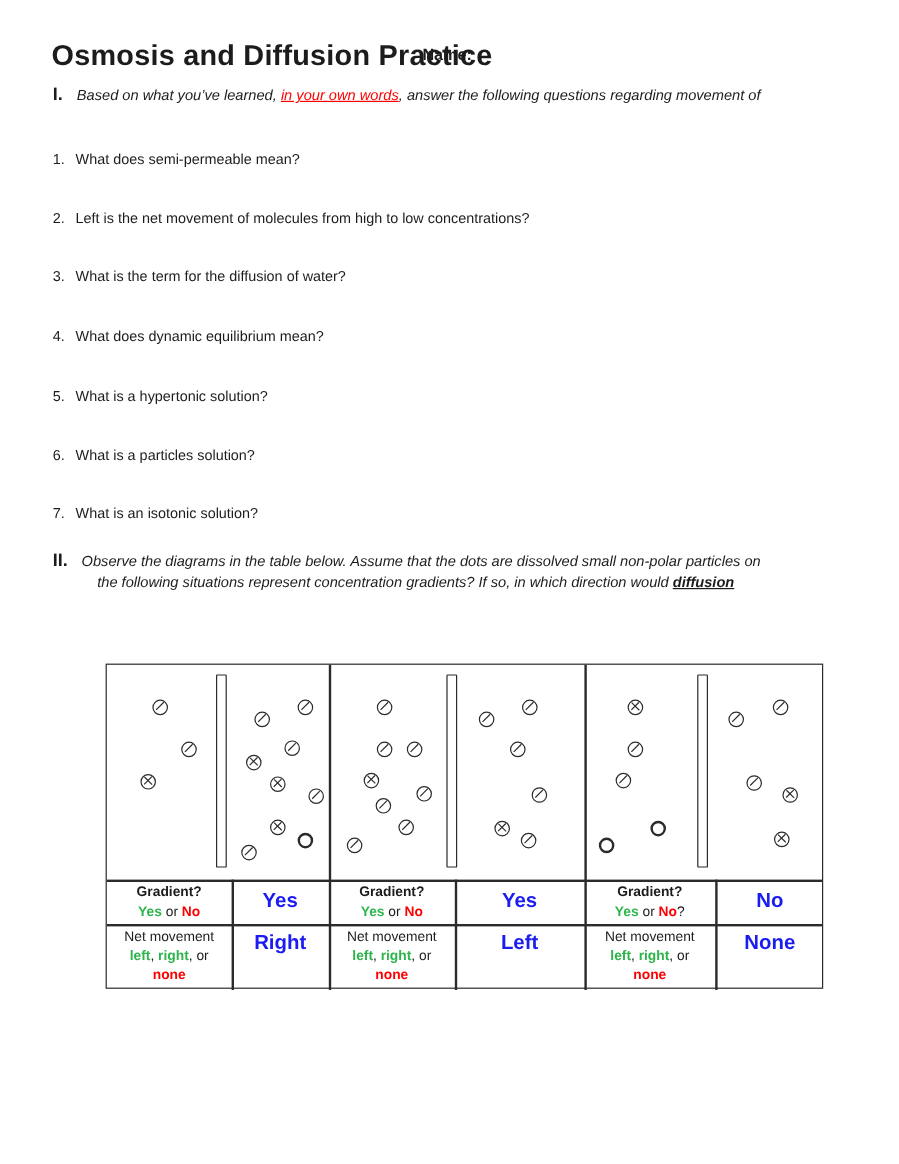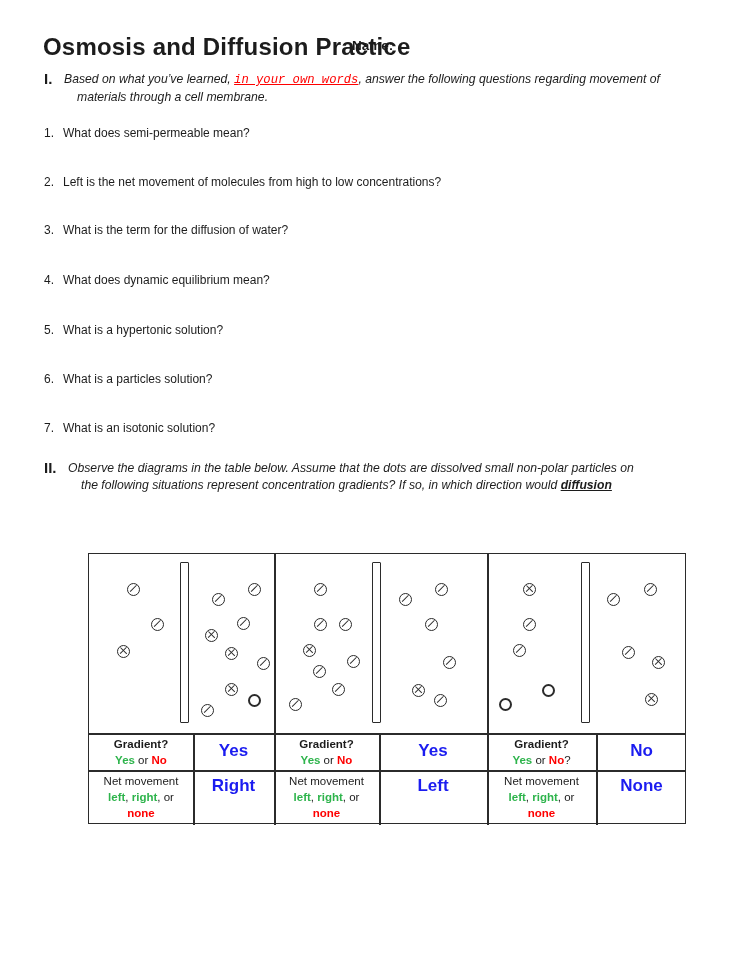--- a/index.html
+++ b/index.html
@@ -8,21 +8,21 @@
     font-family:"Liberation Sans", sans-serif;color:var(--ink,#1c1c1c);
     overflow:hidden;
   }
   .abs{position:absolute;}
   
   .doc-title{left:43px;top:33px;font-size:24px;font-weight:bold;letter-spacing:.2px;}
   .name-label{left:352px;top:38px;font-size:13.5px;font-weight:bold;}
   
   .sec-marker{font-size:15px;font-weight:bold;font-style:normal;}
   .intro{font-size:12.2px;font-style:italic;line-height:17px;}
-  .red-underline{color:var(--red);text-decoration:underline;font-family:Liberation Mono, monospace;}
+  .red-underline{color:var(--red);text-decoration:underline;}
   .bold-underline{font-weight:bold;text-decoration:underline;}
   .indent2{padding-left:13px;}
   
   .question{font-size:12px;display:flex;}
   .qnum{width:19px;flex:0 0 19px;}
   
   .wtable{left:88px;top:553px;width:598px;height:271px;border:1.5px solid #2b2b2b;box-sizing:border-box;}
   .vline,.hline{position:absolute;background:#2b2b2b;}
   .vline{width:1.5px;}
   .hline{height:1.5px;left:0;width:100%;}
@@ -47,21 +47,20 @@
 <body style="--green: #2eb44c; --red: #fe0000; --blue: #1b1cf0; --ink: #1c1c1c;">
 
 <div class="abs doc-title">Osmosis and Diffusion Practice</div>
 <div class="abs name-label">Name:</div>
 
 <div class="abs sec-marker" style="left:44px;top:70px;">I.</div>
 <div class="abs intro" style="left:64px;top:71px;width:640px;">
   <div>
     <span>Based on what you’ve learned, </span><span class="red-underline">in your own words</span><span>, answer the following questions regarding movement of</span>
   </div>
-  <div class="indent2">materials through a cell membrane.</div>
 </div>
 
 <div class="abs question" style="left:44px;top:126px;">
   <span class="qnum">1.</span>
   <span>What does semi-permeable mean?</span>
 </div>
 <div class="abs question" style="left:44px;top:175px;">
   <span class="qnum">2.</span>
   <span>Left is the net movement of molecules from high to low concentrations?</span>
 </div>

